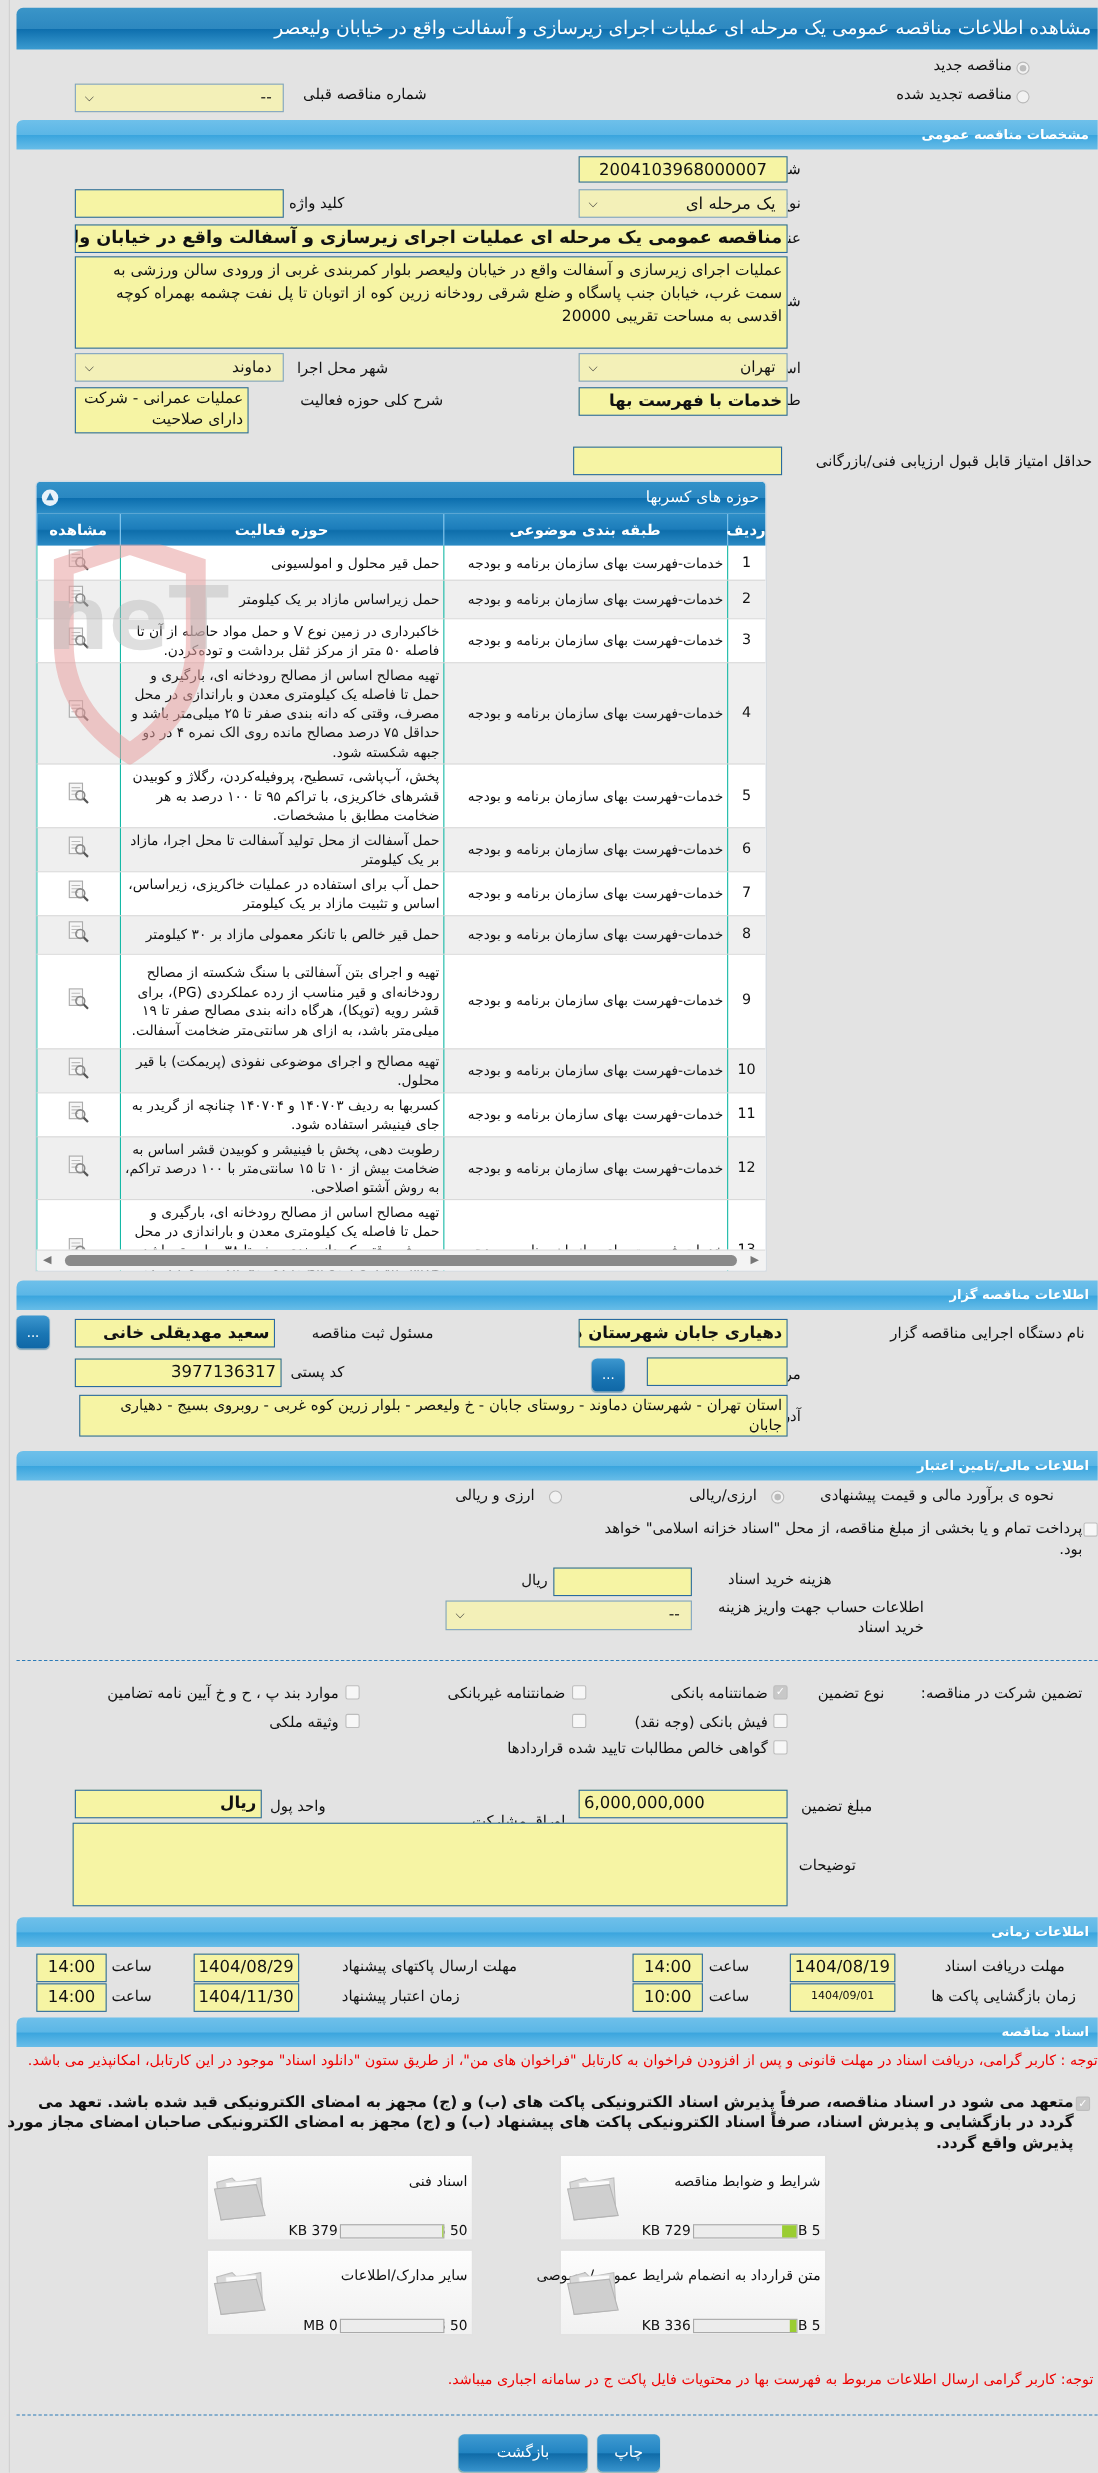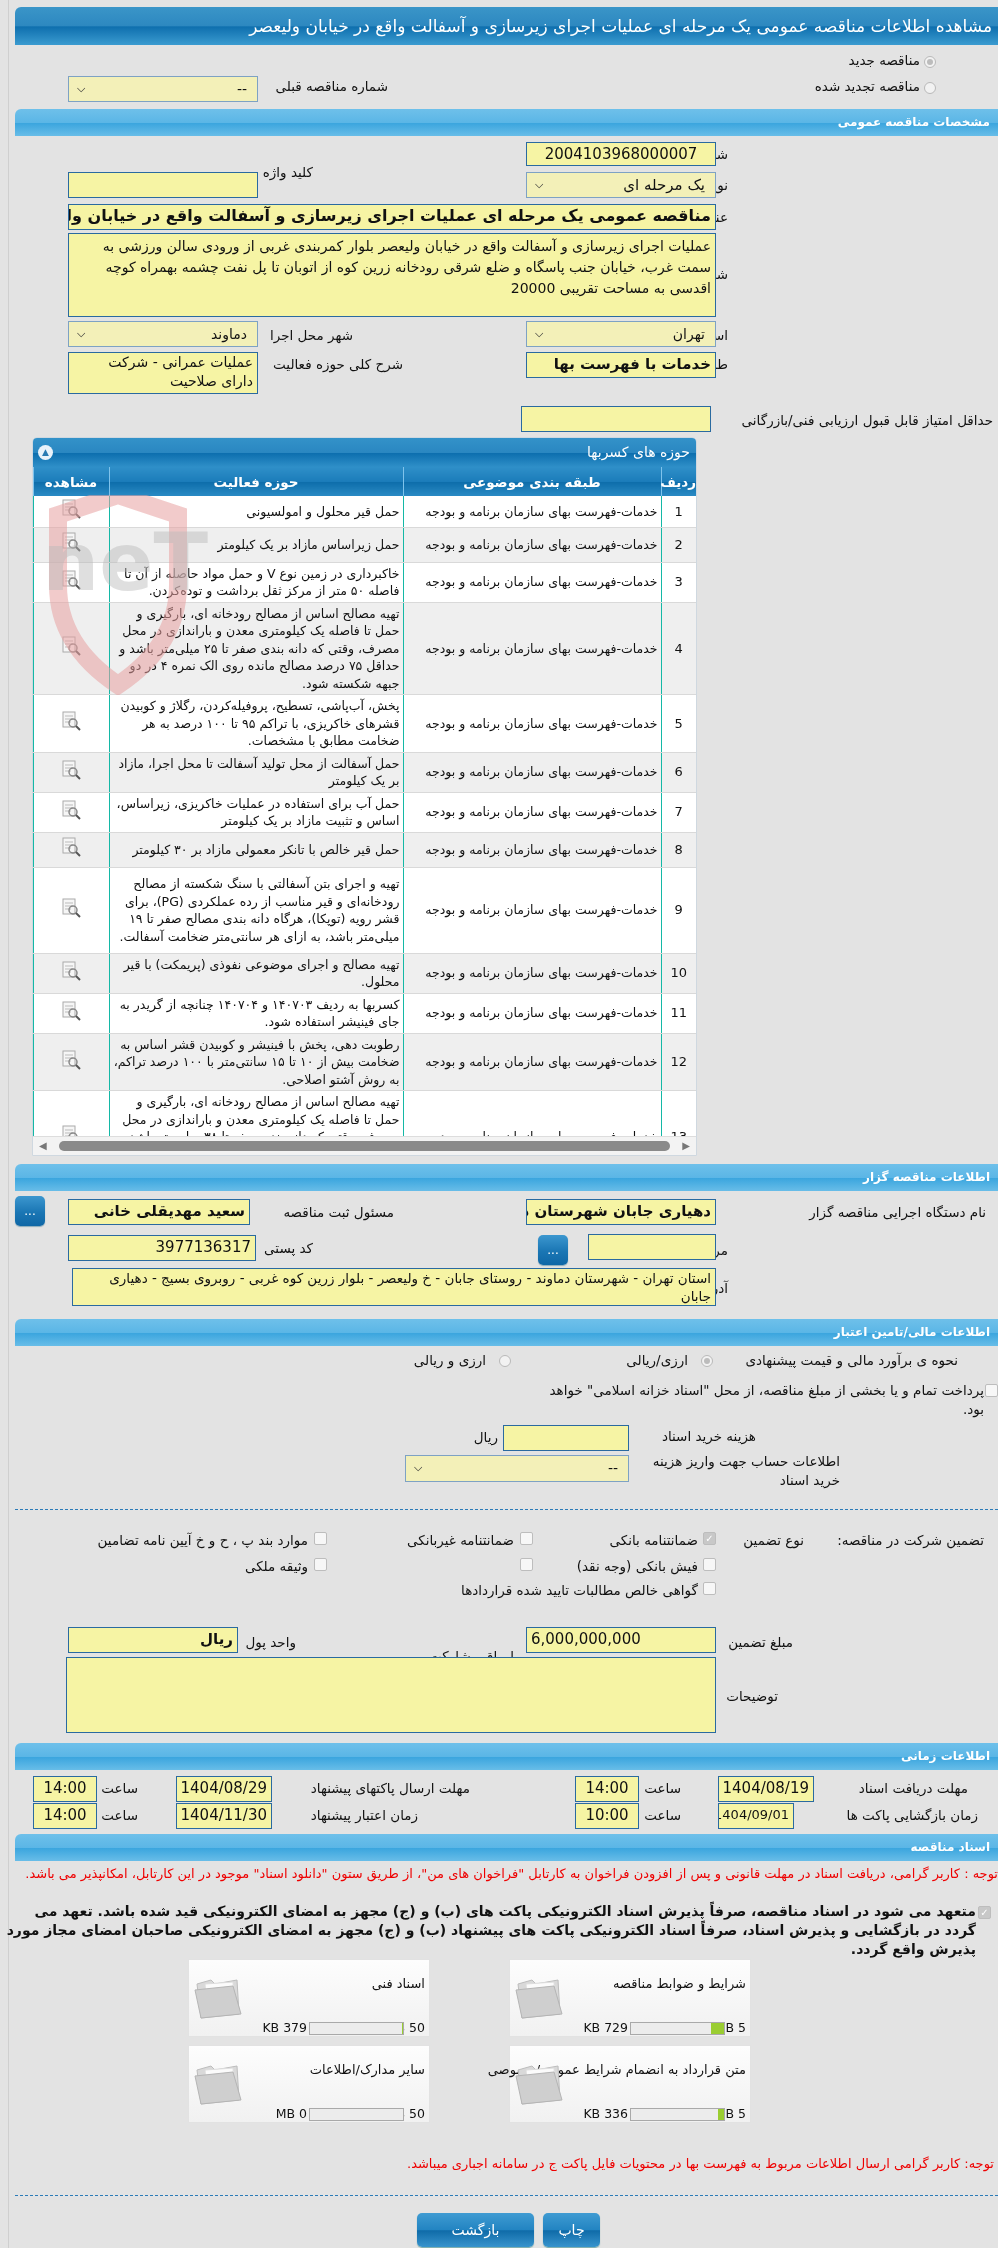--- a/index.html
+++ b/index.html
@@ -65,21 +65,21 @@
 <div class="sechead" style="top:109px;">مشخصات مناقصه عمومی</div>
 
 <div class="lbl" style="right:270px;top:146px;">شماره مناقصه</div>
 <div class="fld" style="left:526px;top:142px;width:190px;height:24px;text-align:center;font-size:15px;">2004103968000007</div>
 
 <div class="lbl" style="right:270px;top:177px;">نوع برگزاری</div>
 <div class="sel" style="left:526px;top:172px;width:190px;height:26px;font-size:15px;">
   <span>یک مرحله ای</span>
   <span class="chev">⌵</span>
 </div>
-<div class="lbl" style="right:685px;top:164px;">کلید واژه</div>
+<div class="lbl" style="right:685px;top:177px;">کلید واژه</div>
 <div class="fld" style="left:68px;top:172px;width:190px;height:26px;"></div>
 
 <div class="lbl" style="right:270px;top:209px;">عنوان/موضوع مناقصه</div>
 <div class="fld bold" style="left:68px;top:204px;width:648px;height:26px;font-size:16px;">مناقصه عمومی یک مرحله ای عملیات اجرای زیرسازی و آسفالت واقع در خیابان ولیعصر</div>
 
 <div class="lbl" style="right:270px;top:266px;">شرح مناقصه</div>
 <div class="fld" style="left:68px;top:233px;width:648px;height:84px;white-space:normal;line-height:21px;font-size:14px;padding-top:2px;">عملیات اجرای زیرسازی و آسفالت واقع در خیابان ولیعصر بلوار کمربندی غربی از ورودی سالن ورزشی به سمت غرب، خیابان جنب پاسگاه و ضلع شرقی رودخانه زرین کوه از اتوبان تا پل نفت چشمه بهمراه کوچه اقدسی به مساحت تقریبی 20000</div>
 
 <div class="lbl" style="right:270px;top:327px;">استان محل اجرا</div>
 <div class="sel" style="left:526px;top:321px;width:190px;height:26px;">
@@ -88,21 +88,21 @@
 </div>
 <div class="lbl" style="right:645px;top:327px;">شهر محل اجرا</div>
 <div class="sel" style="left:68px;top:321px;width:190px;height:26px;">
   <span>دماوند</span>
   <span class="chev">⌵</span>
 </div>
 
 <div class="lbl" style="right:270px;top:356px;">طبقه بندی موضوعی</div>
 <div class="fld bold" style="left:526px;top:352px;width:190px;height:26px;">خدمات با فهرست بها</div>
 <div class="lbl" style="right:595px;top:356px;">شرح کلی حوزه فعالیت</div>
-<div class="fld" style="left:68px;top:352px;width:190px;height:42px;white-space:normal;line-height:19px;">عملیات عمرانی - شرکت دارای صلاحیت</div>
+<div class="fld" style="left:68px;top:352px;width:158px;height:42px;white-space:normal;line-height:19px;">عملیات عمرانی - شرکت دارای صلاحیت</div>
 
 <div class="lbl" style="right:5px;top:412px;">حداقل امتیاز قابل قبول ارزیابی فنی/بازرگانی</div>
 <div class="fld" style="left:521px;top:406px;width:190px;height:26px;"></div>
 
 <div class="panel">
   <div class="panel-title">
     <span>حوزه های کسربها</span>
     <span class="panel-toggle">▲</span>
   </div>
   <table class="grid">
@@ -376,21 +376,21 @@
 <div class="fld" style="left:718px;top:1776px;width:96px;height:26px;font-size:15px;text-align:center;">1404/08/19</div>
 <div class="lbl" style="right:317px;top:1780px;">ساعت</div>
 <div class="fld" style="left:575px;top:1776px;width:64px;height:26px;font-size:15px;text-align:center;">14:00</div>
 
 <div class="lbl" style="right:528px;top:1780px;">مهلت ارسال پاکتهای پیشنهاد</div>
 <div class="fld" style="left:176px;top:1776px;width:96px;height:26px;font-size:15px;text-align:center;">1404/08/29</div>
 <div class="lbl" style="right:860px;top:1780px;">ساعت</div>
 <div class="fld" style="left:33px;top:1776px;width:64px;height:26px;font-size:15px;text-align:center;">14:00</div>
 
 <div class="lbl" style="right:20px;top:1807px;">زمان بازگشایی پاکت ها</div>
-<div class="fld" style="left:718px;top:1803px;width:76px;height:26px;font-size:13px;text-align:center;">1404/09/01</div>
+<div class="fld" style="left:718px;top:1803px;width:96px;height:26px;font-size:10px;text-align:center;">1404/09/01</div>
 <div class="lbl" style="right:317px;top:1807px;">ساعت</div>
 <div class="fld" style="left:575px;top:1803px;width:64px;height:26px;font-size:15px;text-align:center;">10:00</div>
 
 <div class="lbl" style="right:580px;top:1807px;">زمان اعتبار پیشنهاد</div>
 <div class="fld" style="left:176px;top:1803px;width:96px;height:26px;font-size:15px;text-align:center;">1404/11/30</div>
 <div class="lbl" style="right:860px;top:1807px;">ساعت</div>
 <div class="fld" style="left:33px;top:1803px;width:64px;height:26px;font-size:15px;text-align:center;">14:00</div>
 
 <div class="sechead" style="top:1834px;">اسناد مناقصه</div>
 <div class="lbl red" style="right:0px;top:1864px;width:995px;white-space:normal;line-height:19px;font-size:13px;">توجه : کاربر گرامی، دریافت اسناد در مهلت قانونی و پس از افزودن فراخوان به کارتابل "فراخوان های من"، از طریق ستون "دانلود اسناد" موجود در این کارتابل، امکانپذیر می باشد.</div>

